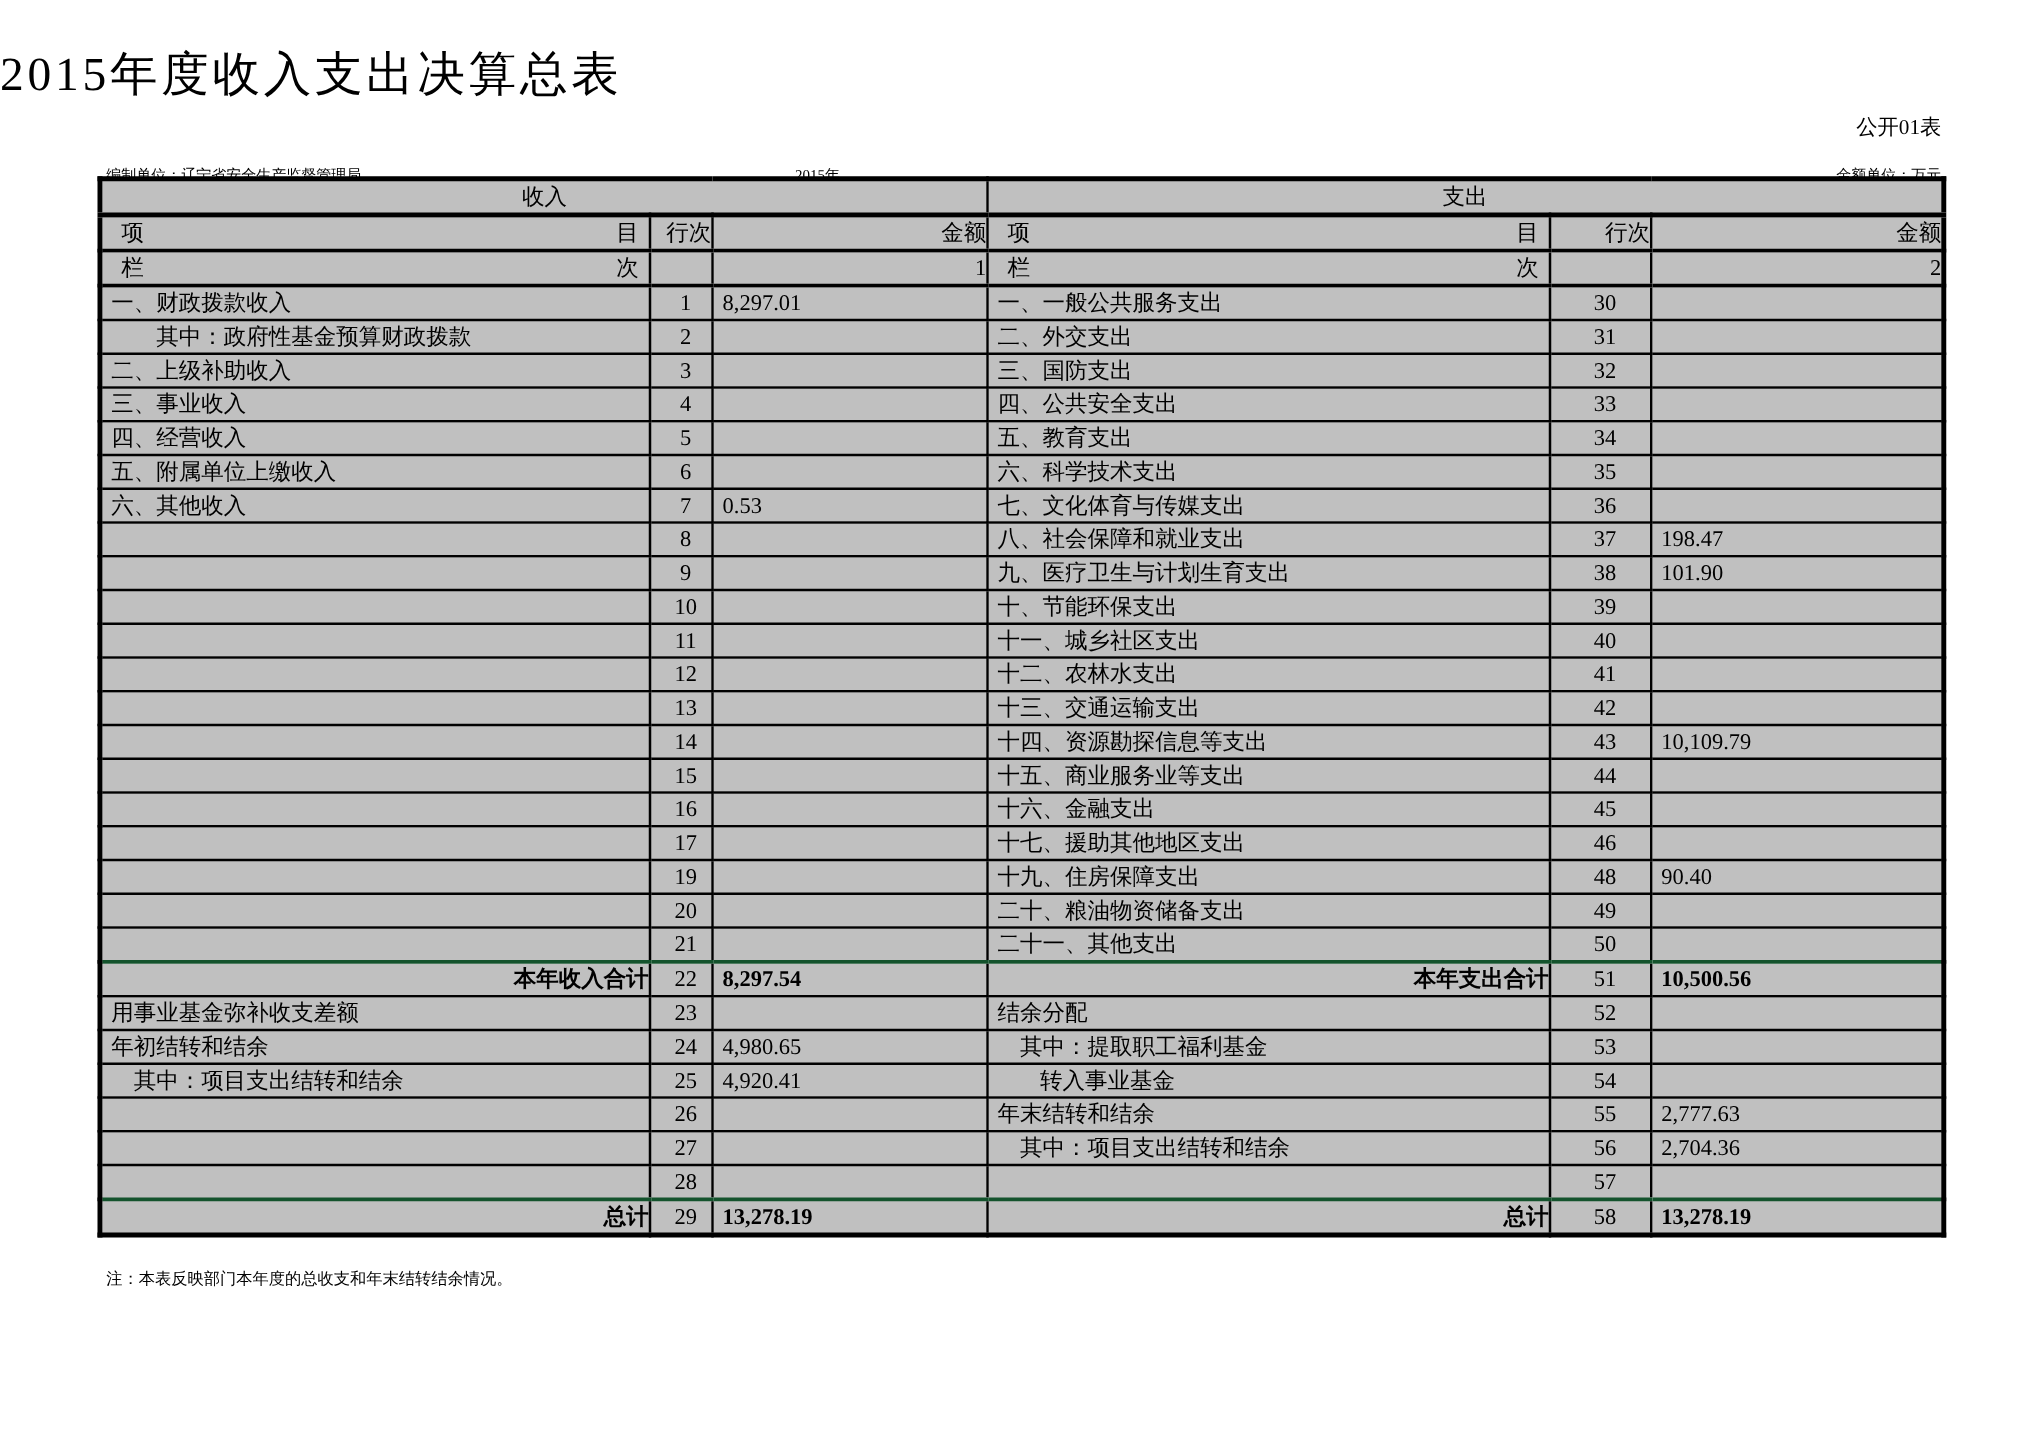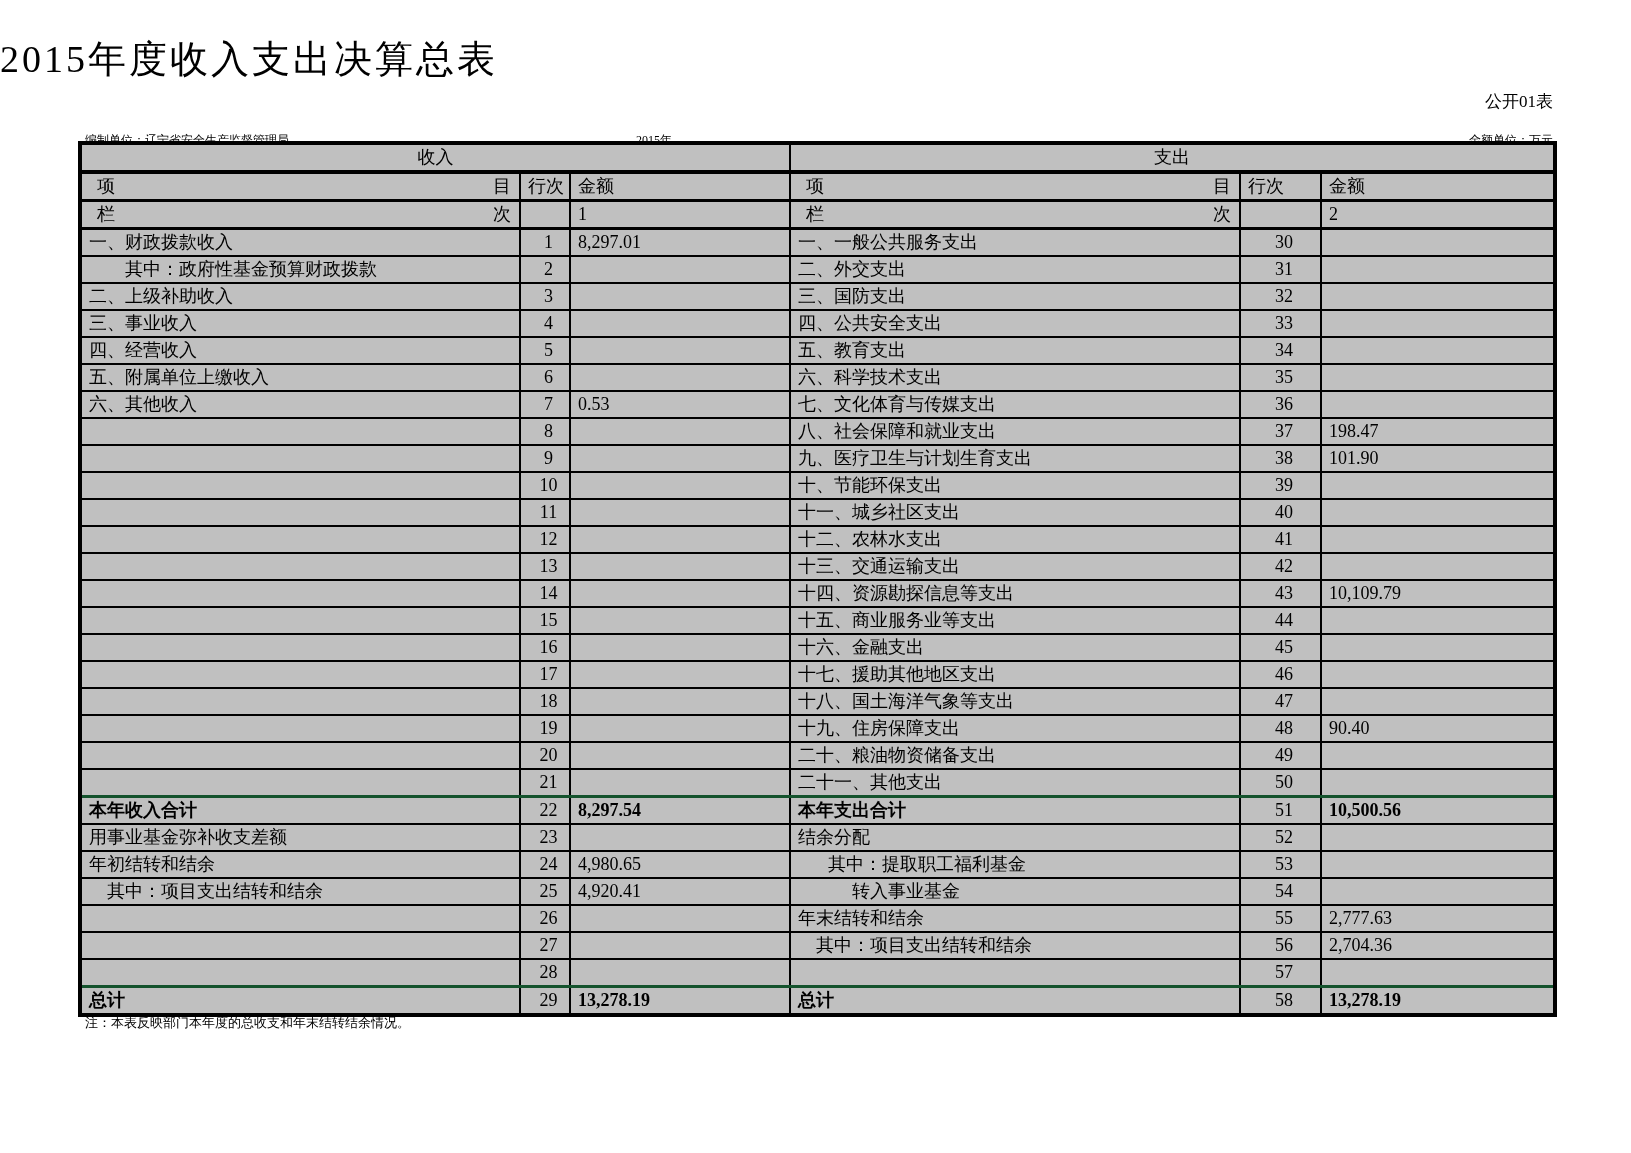--- a/index.html
+++ b/index.html
@@ -39,21 +39,21 @@
   tr.h1 td{
     border-bottom:4px solid #000;
     text-align:center;font-size:18px;height:22px;padding:0;
   }
   tr.h2 td{border-bottom:3px solid #000;height:24px;}
   tr.h3 td{border-bottom:3px solid #000;height:24px;}
   td.justify{padding:0;}
   td.justify .jwrap{
     display:flex;justify-content:space-between;padding:0 8px;
   }
-  td.center-txt{text-align:left;padding:0;}
+  td.center-txt{text-align:right;padding:0;}
   td.line-cell{text-align:center;padding:0;font-size:17px;}
   td.amount-cell{
     background:#ffffff;text-align:left;padding:0 5px 0 0;font-size:17px;
   }
   td.divider{border-left:3px solid #000;}
   tr.thick-top td{border-top:3px solid #14532d;margin-top:24px;}
   .bold{font-weight:bold;}
   .note{
     position:absolute;top:1014px;left:85px;font-size:13px;
   }
@@ -253,28 +253,20 @@
       <tr>
         <td class="label-cell"></td>
         <td class="line-cell">17</td>
         <td class="amount-cell"></td>
         <td class="label-cell divider">十七、援助其他地区支出</td>
         <td class="line-cell">46</td>
         <td class="amount-cell"></td>
       </tr>
       <tr>
         <td class="label-cell"></td>
-        <td class="line-cell">18</td>
-        <td class="amount-cell"></td>
-        <td class="label-cell divider">十八、国土海洋气象等支出</td>
-        <td class="line-cell">47</td>
-        <td class="amount-cell"></td>
-      </tr>
-      <tr>
-        <td class="label-cell"></td>
         <td class="line-cell">19</td>
         <td class="amount-cell"></td>
         <td class="label-cell divider">十九、住房保障支出</td>
         <td class="line-cell">48</td>
         <td class="amount-cell">90.40</td>
       </tr>
       <tr>
         <td class="label-cell"></td>
         <td class="line-cell">20</td>
         <td class="amount-cell"></td>
@@ -303,29 +295,29 @@
         <td class="line-cell">23</td>
         <td class="amount-cell"></td>
         <td class="label-cell divider">结余分配</td>
         <td class="line-cell">52</td>
         <td class="amount-cell"></td>
       </tr>
       <tr>
         <td class="label-cell">年初结转和结余</td>
         <td class="line-cell">24</td>
         <td class="amount-cell">4,980.65</td>
-        <td class="label-cell divider" style="padding-left: 37px;">其中：提取职工福利基金</td>
+        <td class="label-cell divider" style="padding-left: 25px;">其中：提取职工福利基金</td>
         <td class="line-cell">53</td>
         <td class="amount-cell"></td>
       </tr>
       <tr>
         <td class="label-cell" style="padding-left: 25px;">其中：项目支出结转和结余</td>
         <td class="line-cell">25</td>
         <td class="amount-cell">4,920.41</td>
-        <td class="label-cell divider" style="padding-left: 61px;">转入事业基金</td>
+        <td class="label-cell divider" style="padding-left: 41px;">转入事业基金</td>
         <td class="line-cell">54</td>
         <td class="amount-cell"></td>
       </tr>
       <tr>
         <td class="label-cell"></td>
         <td class="line-cell">26</td>
         <td class="amount-cell"></td>
         <td class="label-cell divider">年末结转和结余</td>
         <td class="line-cell">55</td>
         <td class="amount-cell">2,777.63</td>

